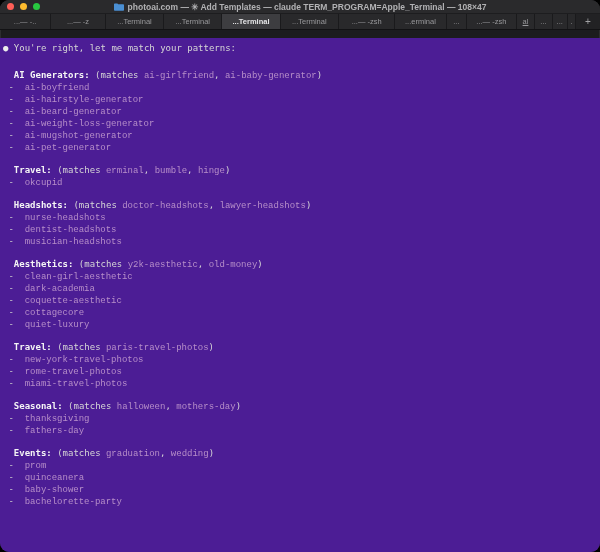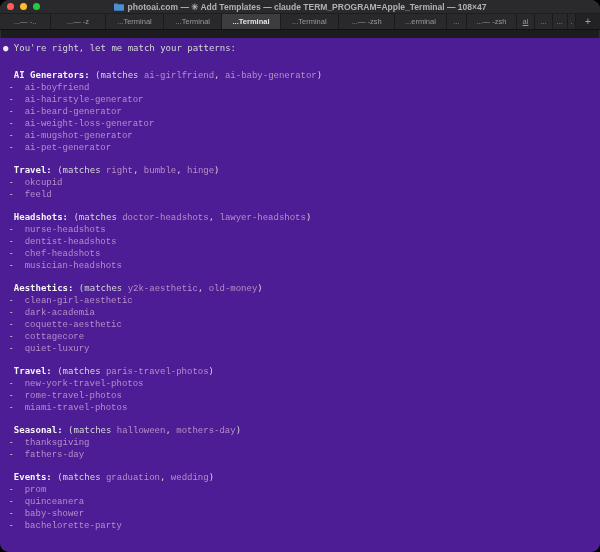--- a/index.html
+++ b/index.html
@@ -157,29 +157,27 @@
         <div class="section">
           <div class="line"><span class="t-text">  </span><span class="t-bold">AI Generators:</span><span class="t-text"> (matches </span><span class="t-purple">ai-girlfriend</span><span class="t-text">, </span><span class="t-purple">ai-baby-generator</span><span class="t-text">)</span></div>
           <div class="line"><span class="t-dash"> -  </span><span class="t-purple">ai-boyfriend</span></div>
           <div class="line"><span class="t-dash"> -  </span><span class="t-purple">ai-hairstyle-generator</span></div>
           <div class="line"><span class="t-dash"> -  </span><span class="t-purple">ai-beard-generator</span></div>
           <div class="line"><span class="t-dash"> -  </span><span class="t-purple">ai-weight-loss-generator</span></div>
           <div class="line"><span class="t-dash"> -  </span><span class="t-purple">ai-mugshot-generator</span></div>
           <div class="line"><span class="t-dash"> -  </span><span class="t-purple">ai-pet-generator</span></div>
         </div>
         <div class="section">
-          <div class="line"><span class="t-text">  </span><span class="t-bold">Travel:</span><span class="t-text"> (matches </span><span class="t-purple">right</span><span class="t-text">, </span><span class="t-purple">bumble</span><span class="t-text">, </span><span class="t-purple">hinge</span><span class="t-text">)</span></div>
+          <div class="line"><span class="t-text">  </span><span class="t-bold">Travel:</span><span class="t-text"> (matches </span><span class="t-purple">erminal</span><span class="t-text">, </span><span class="t-purple">bumble</span><span class="t-text">, </span><span class="t-purple">hinge</span><span class="t-text">)</span></div>
           <div class="line"><span class="t-dash"> -  </span><span class="t-purple">okcupid</span></div>
-          <div class="line"><span class="t-dash"> -  </span><span class="t-purple">feeld</span></div>
         </div>
         <div class="section">
           <div class="line"><span class="t-text">  </span><span class="t-bold">Headshots:</span><span class="t-text"> (matches </span><span class="t-purple">doctor-headshots</span><span class="t-text">, </span><span class="t-purple">lawyer-headshots</span><span class="t-text">)</span></div>
           <div class="line"><span class="t-dash"> -  </span><span class="t-purple">nurse-headshots</span></div>
           <div class="line"><span class="t-dash"> -  </span><span class="t-purple">dentist-headshots</span></div>
-          <div class="line"><span class="t-dash"> -  </span><span class="t-purple">chef-headshots</span></div>
           <div class="line"><span class="t-dash"> -  </span><span class="t-purple">musician-headshots</span></div>
         </div>
         <div class="section">
           <div class="line"><span class="t-text">  </span><span class="t-bold">Aesthetics:</span><span class="t-text"> (matches </span><span class="t-purple">y2k-aesthetic</span><span class="t-text">, </span><span class="t-purple">old-money</span><span class="t-text">)</span></div>
           <div class="line"><span class="t-dash"> -  </span><span class="t-purple">clean-girl-aesthetic</span></div>
           <div class="line"><span class="t-dash"> -  </span><span class="t-purple">dark-academia</span></div>
           <div class="line"><span class="t-dash"> -  </span><span class="t-purple">coquette-aesthetic</span></div>
           <div class="line"><span class="t-dash"> -  </span><span class="t-purple">cottagecore</span></div>
           <div class="line"><span class="t-dash"> -  </span><span class="t-purple">quiet-luxury</span></div>
         </div>

